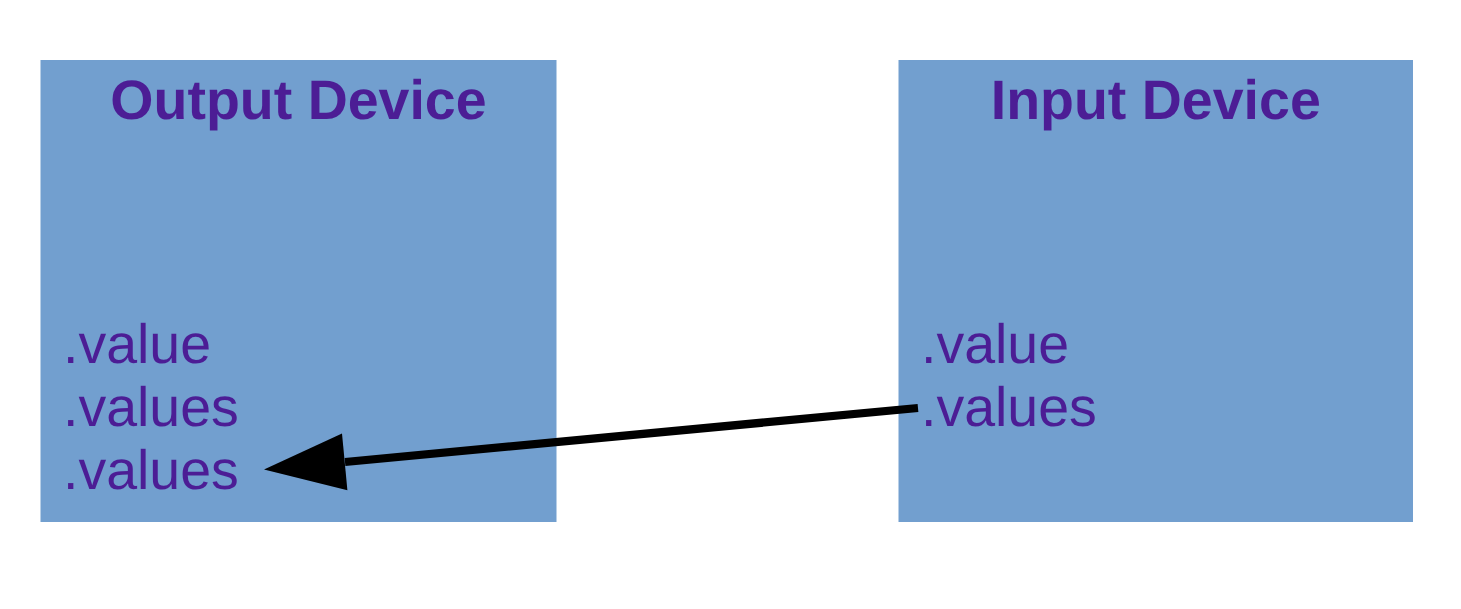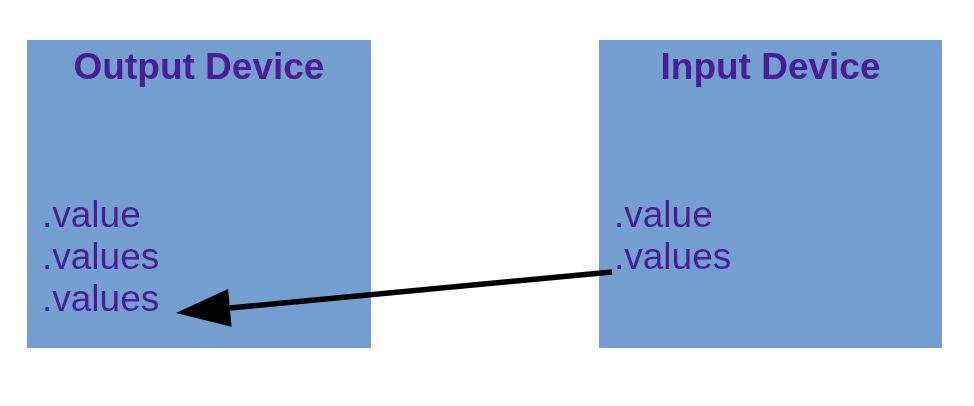--- a/index.html
+++ b/index.html
@@ -28,21 +28,21 @@
     margin-top: 6px;
     text-align: center;
     font-size: 37px;
     line-height: 42px;
     font-weight: bold;
     white-space: nowrap;
   }
   .props {
     position: absolute;
     left: 15px;
-    top: 154px;
+    top: 169px;
     font-size: 37px;
     line-height: 42px;
     white-space: nowrap;
   }
   .arrow-layer {
     position: absolute;
     left: 0;
     top: 0;
     width: 974px;
     height: 406px;

